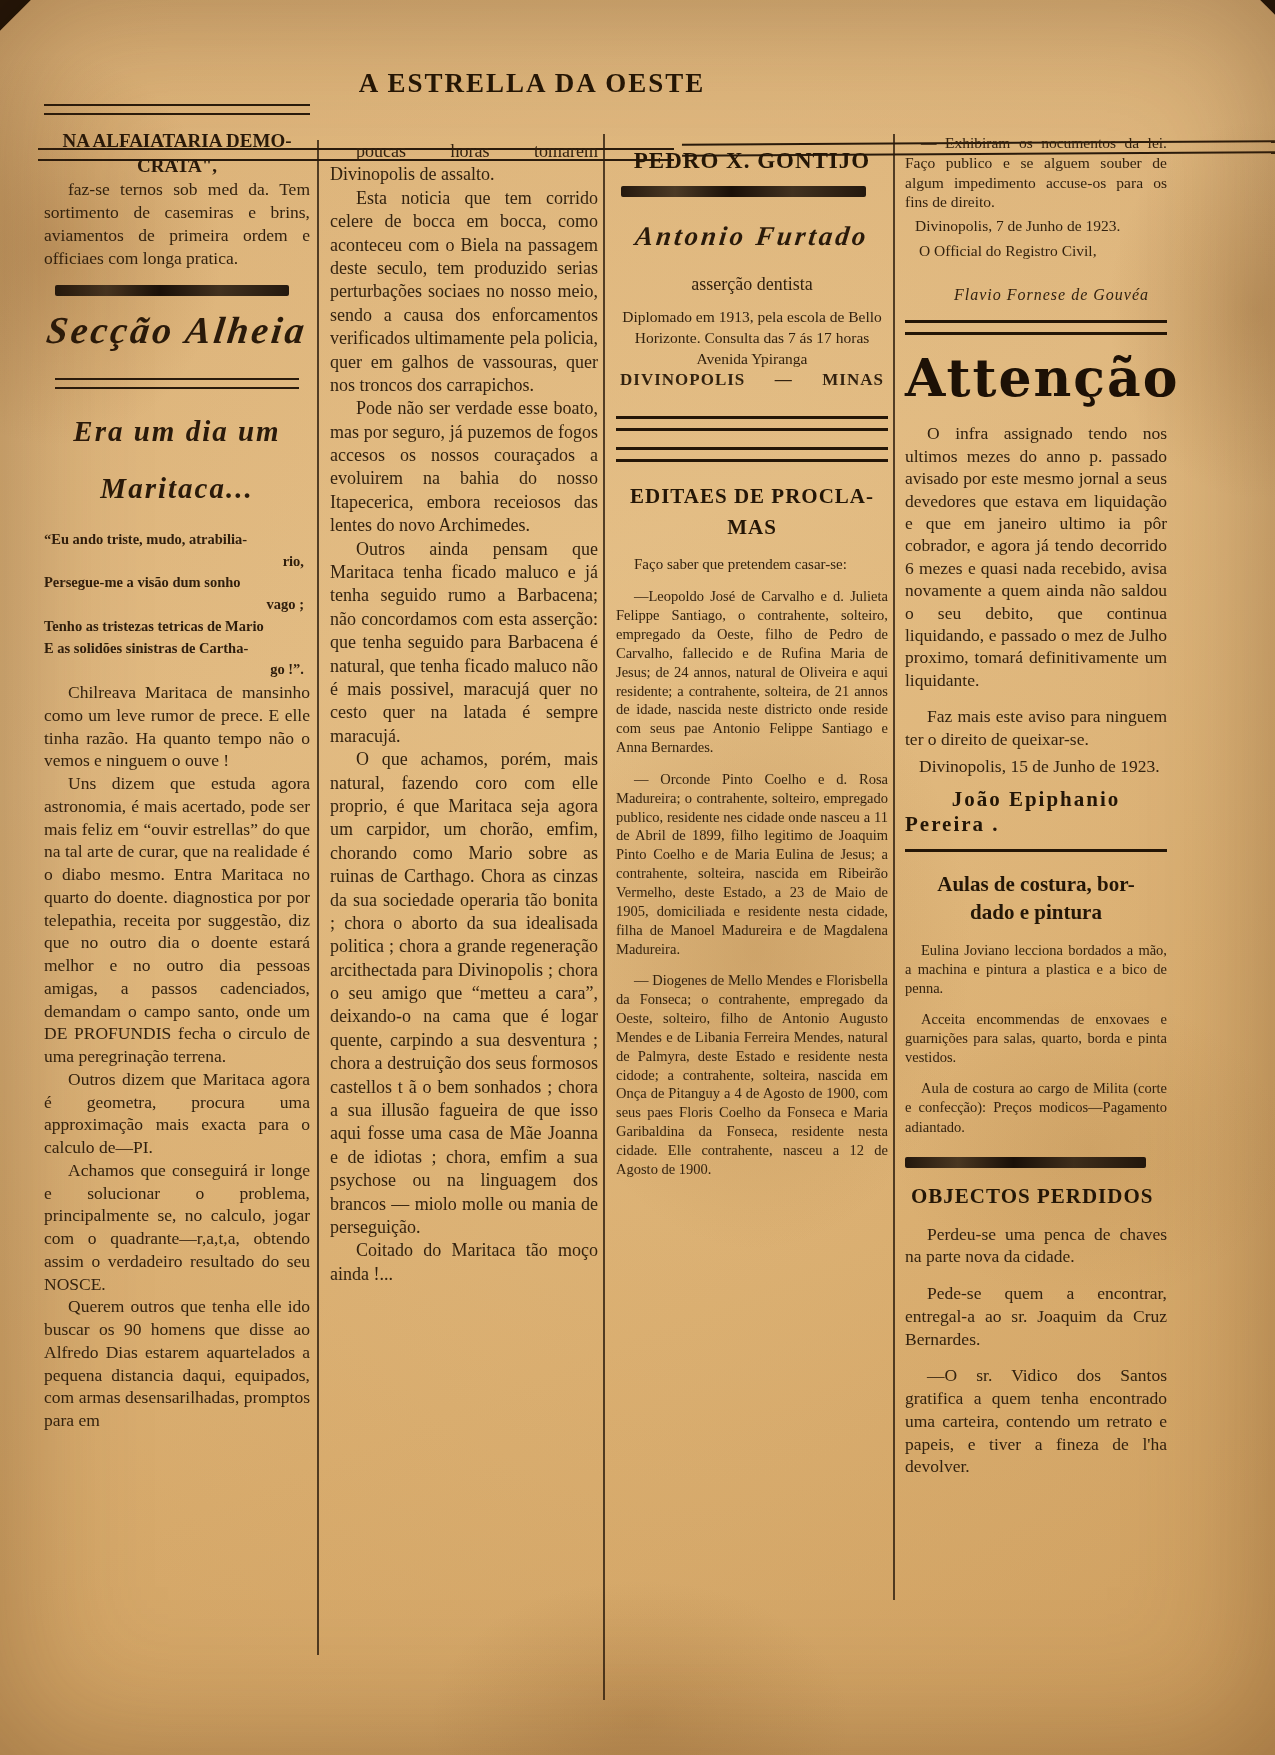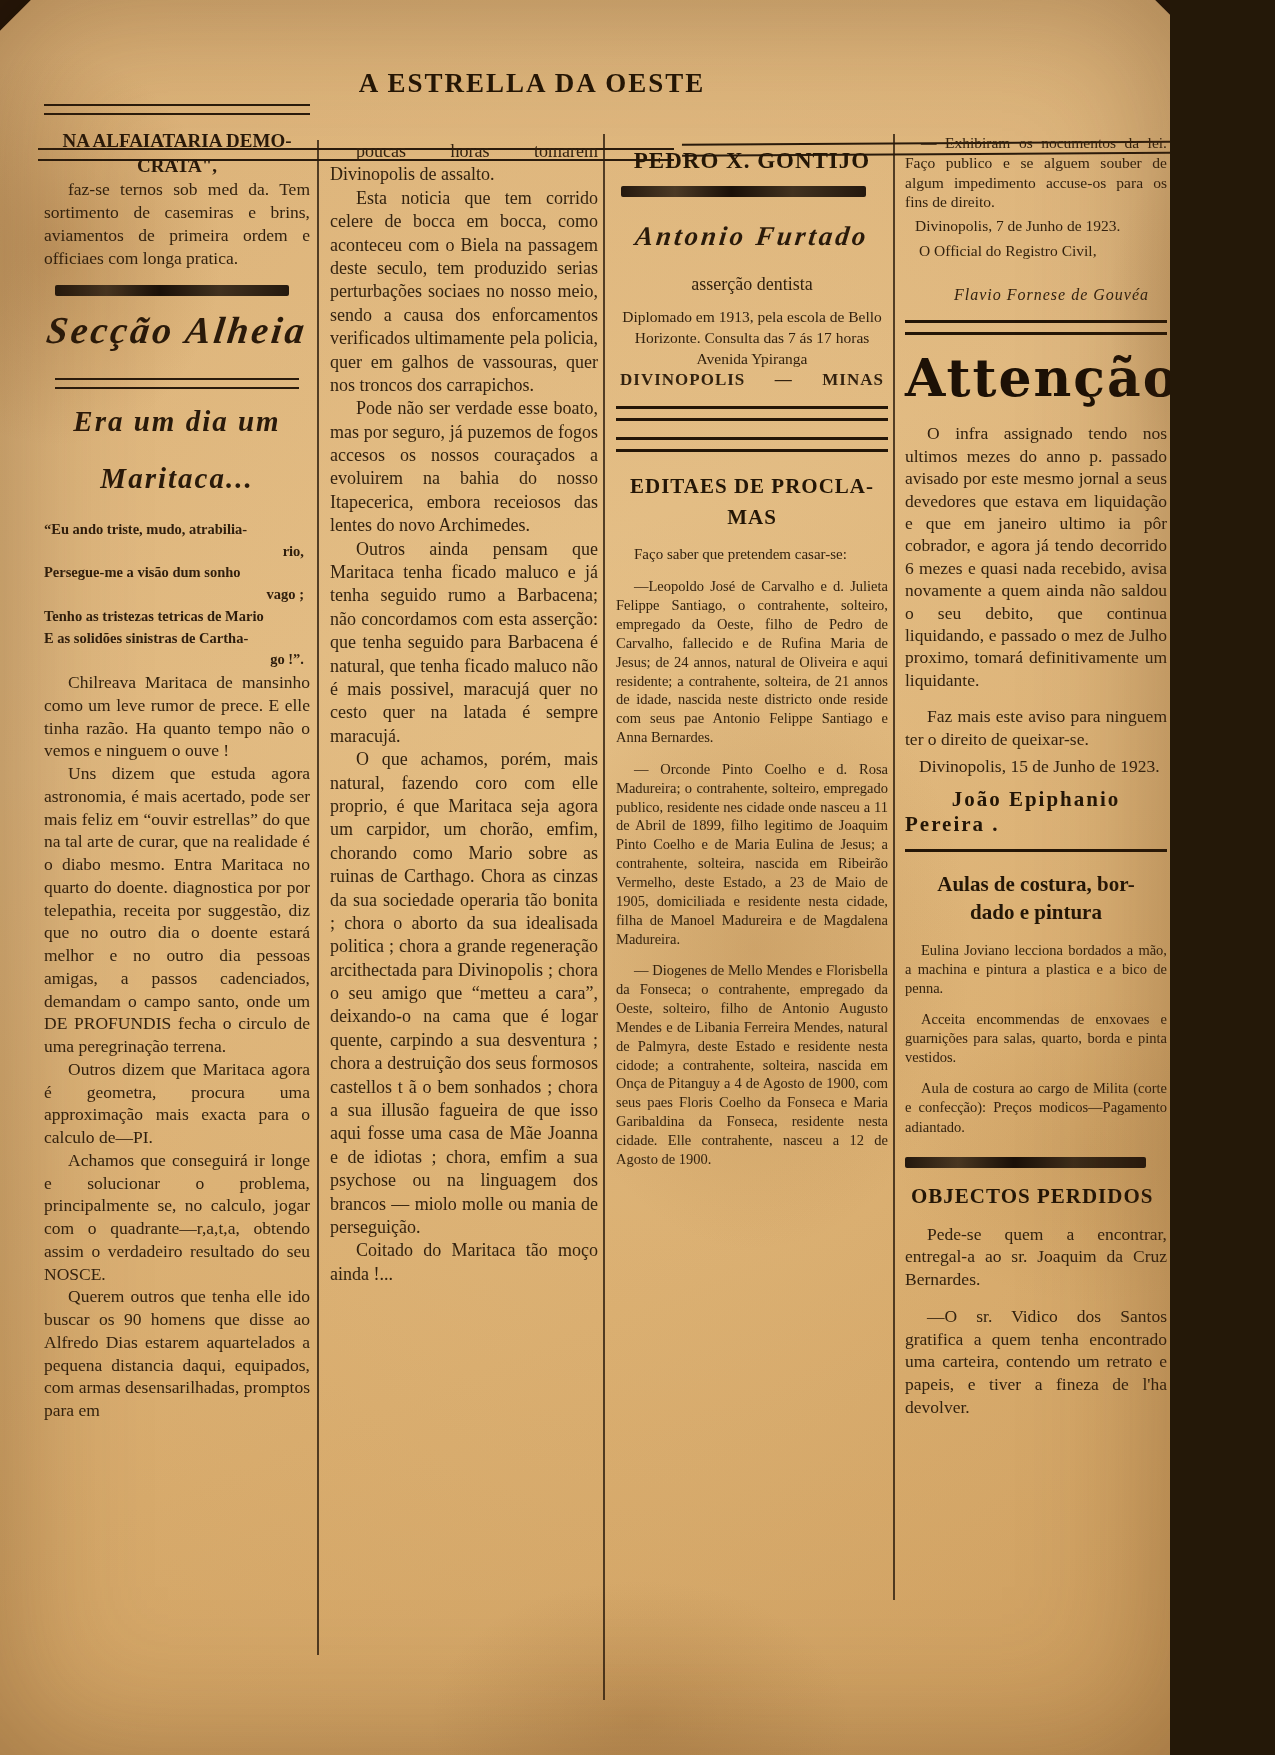--- a/index.html
+++ b/index.html
@@ -1,17 +1,17 @@
 <!DOCTYPE html>
 <html><head>
 <meta charset="utf-8">
 <style>
   html,body{margin:0;padding:0;background:#241808;}
   .page{
-    position:relative;width:1170px;height:1755px;overflow:hidden;
+    position:relative;width:1275px;height:1755px;overflow:hidden;
     font-family:"Liberation Serif","DejaVu Serif",serif;color:#33220f;
     background:
       radial-gradient(240px 280px at 55px 250px, rgba(138,90,40,.30), transparent 70%),
       radial-gradient(310px 430px at 755px 950px, rgba(150,102,48,.24), transparent 70%),
       radial-gradient(210px 270px at 1255px 310px, rgba(140,92,40,.28), transparent 70%),
       radial-gradient(280px 220px at 1090px 1150px, rgba(150,105,50,.16), transparent 70%),
       radial-gradient(300px 200px at 640px 1720px, rgba(135,88,40,.22), transparent 70%),
       radial-gradient(1500px 2000px at 52% 42%, rgba(248,220,165,.28), rgba(0,0,0,0) 62%),
       linear-gradient(158deg,#d9ae74 0%,#ddb47b 35%,#d5a768 70%,#cd9d5d 100%);
   }
@@ -62,21 +62,21 @@
   .att-sig.l1{margin-top:10px;text-align:center;}
   .att-sig.l2{text-align:left;}
   .cost-h{margin:18px 0 0;text-align:center;font-size:21px;line-height:1.35;color:#241606;}
   .cost-p{margin:0;font-size:14.5px;line-height:1.32;text-align:justify;text-indent:16px;}
   .cost-p.f{margin-top:12px;}
   .perd-h{margin:16px 0 0;font-size:21px;letter-spacing:1px;color:#241606;text-indent:6px;}
   .perd-p{margin:0;font-size:17.5px;line-height:1.3;text-align:justify;text-indent:22px;}
   .perd-p.f{margin-top:14px;}
   .mt6{margin-top:6px;}.mt8{margin-top:8px;}.mt10{margin-top:10px;}
   .mt12{margin-top:12px;}.mt14{margin-top:14px;}.mt16{margin-top:16px;}
-  .mt18{margin-top:16px;}.mt20{margin-top:20px;}
+  .mt18{margin-top:26px;}.mt20{margin-top:20px;}
 </style>
 </head>
 <body>
 
 <div class="page">
 
   <div class="corner tl"></div>
   <div class="corner tr"></div>
 
   <div class="masthead">A ESTRELLA DA OESTE</div>
@@ -155,17 +155,18 @@
     <div class="att-sig l1">João Epiphanio</div>
     <div class="att-sig l2">Pereira .</div>
     <div class="rule-single mt12"></div>
     <h3 class="cost-h">Aulas de costura, bor-</h3>
     <h3 class="cost-h" style="margin-top:0;">dado e pintura</h3>
     <p class="cost-p mt14">Eulina Joviano lecciona bordados a mão, a machina e pintura a plastica e a bico de penna.</p>
     <p class="cost-p f">Acceita encommendas de enxovaes e guarnições para salas, quarto, borda e pinta vestidos.</p>
     <p class="cost-p f">Aula de costura ao cargo de Milita (corte e confecção): Preços modicos—Pagamento adiantado.</p>
     <div class="ink-bar mt20" style="width:92%;"></div>
     <h3 class="perd-h">OBJECTOS PERDIDOS</h3>
+    <p class="perd-p mt14">Perdeu-se uma penca de chaves na parte nova da cidade.</p>
     <p class="perd-p f">Pede-se quem a encontrar, entregal-a ao sr. Joaquim da Cruz Bernardes.</p>
     <p class="perd-p f">—O sr. Vidico dos Santos gratifica a quem tenha encontrado uma carteira, contendo um retrato e papeis, e tiver a fineza de l'ha devolver.</p>
   </section>
 
 </div>
 
 </body></html>

